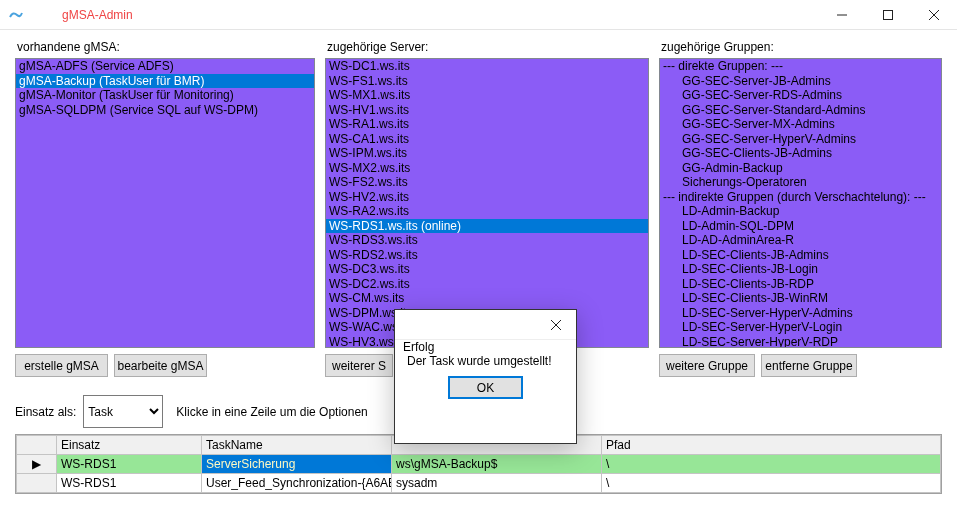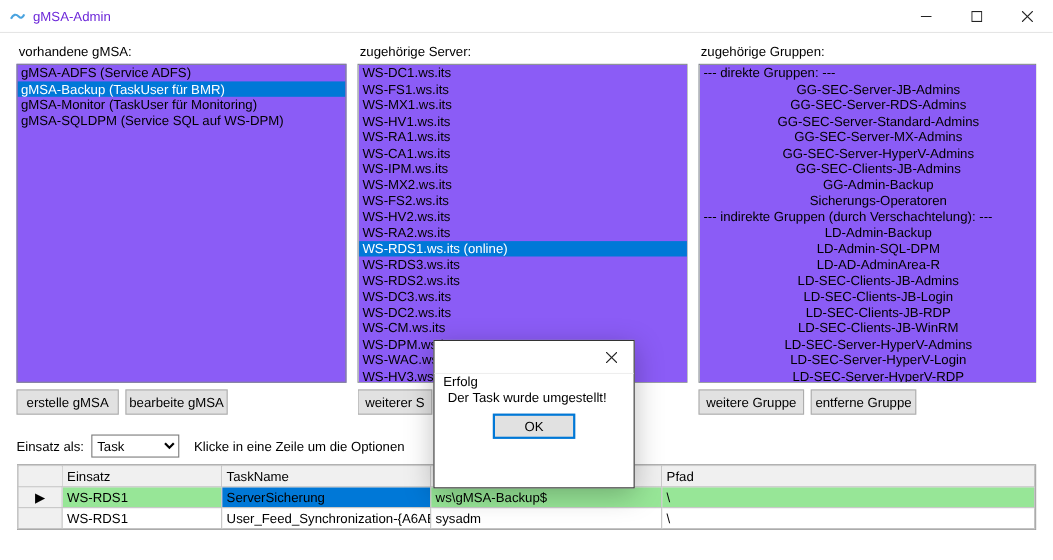--- a/index.html
+++ b/index.html
@@ -1,57 +1,57 @@
 <!DOCTYPE html>
 <html><head>
 <meta charset="utf-8">
 <style>
   * { box-sizing: border-box; font-family: "Segoe UI", Tahoma, sans-serif; font-size: 12px; }
   body { margin:0; padding:0; background:#fff; width:957px; height:509px; overflow:hidden; position:relative; }
 
   
   .titlebar { display:flex; align-items:center; height:30px; background:#fff; border-bottom:1px solid #e5e5e5; }
   .titlebar .app-icon { width:16px; height:16px; margin:0 6px 0 8px; }
-  .titlebar .app-title { flex:1; color:#6d28d9; }
+  .titlebar .app-title { flex:1; color:#ef4444;margin-left:32px; }
   .titlebar .win-btn { width:46px; height:30px; display:flex; align-items:center; justify-content:center; }
   .titlebar .win-btn svg { width:10px; height:10px; stroke:#222; stroke-width:1; fill:none; }
 
   .content { padding:10px 15px 0 15px; }
 
   .columns { display:flex; gap:10px; }
   .col { display:flex; flex-direction:column; min-width:0; }
   .col-head { margin:0 0 4px 2px; color:#000; }
   .listbox { background:#8b5cf6; border:1px solid #828790; height:290px; overflow-y:scroll; padding:0; }
   .col1 { width:300px; }
-  .col2 { width:300px; }
+  .col2 { width:324px; }
   .col3 { flex:1; }
   .li { padding:0 3px; line-height:14.5px; white-space:nowrap; cursor:default; }
   .li.sel { background:#0078d7; color:#fff; }
-  .li.indent { padding-left:22px;text-align:center; }
+  .li.indent { padding-left:22px; }
 
   .btn-row { display:flex; gap:6px; margin-top:6px; }
   button.win { background:#e1e1e1; border:1px solid #adadad; padding:2px 0; height:23px; text-align:center; cursor:pointer; }
   button.win:disabled { color:#000000; background:#e1e1e1; border-color:#adadad; cursor:default; }
   .col1 button.win { width:93px; }
   .col2 button.win { width:93px; }
   .col3 button.win { width:96px; }
 
   .einsatz-row { display:flex; align-items:center; gap:7px; margin-top:18px; }
   .einsatz-row label { }
-  .einsatz-row select { border:1px solid #7a7a7a; height:21px; width:80px; background:#fff; }
+  .einsatz-row select { border:1px solid #7a7a7a; height:33px; width:80px; background:#fff; }
   .einsatz-row .hint { margin-left:6px; }
 
   
   .grid-wrap { border:1px solid #a0a0a0; margin-top:6px; position:relative; background:#fff; }
   table.grid { border-collapse:collapse; width:100%; table-layout:fixed; }
   table.grid th, table.grid td { border:1px solid #c4c4c4; padding:2px 4px; text-align:left; white-space:nowrap; overflow:hidden; }
   table.grid th { background:#f0f0f0; font-weight:normal; position:relative; }
   table.grid th.rowhead, table.grid td.rowhead { background:#f0f0f0; width:40px; text-align:center; }
   tr.row-green td { background:#97e697; }
-  tr.row-green td.sel { background:#0078d7; color:#000000; }
+  tr.row-green td.sel { background:#0078d7; color:#fef9c3; }
 
   
   .modal { position:absolute; top:309px; left:394px; width:183px; height:135px; background:#fff; border:1px solid #333; box-shadow:0 6px 24px rgba(0,0,0,0.25); }
   .modal-title { display:flex; align-items:center; height:30px; padding-left:8px; border-bottom:1px solid #eee; }
   .modal-title span { flex:1;margin-top:44px; }
   .modal-close { width:40px; height:30px; display:flex; align-items:center; justify-content:center; }
   .modal-close svg { width:10px; height:10px; stroke:#222; stroke-width:1; fill:none; }
   .modal-body { padding:14px 12px 8px 12px; }
   .modal-footer { display:flex; justify-content:center; padding-bottom:10px; }
   .modal-footer button { width:75px; height:23px; border:2px solid #0078d7; background:#e1e1e1; }

